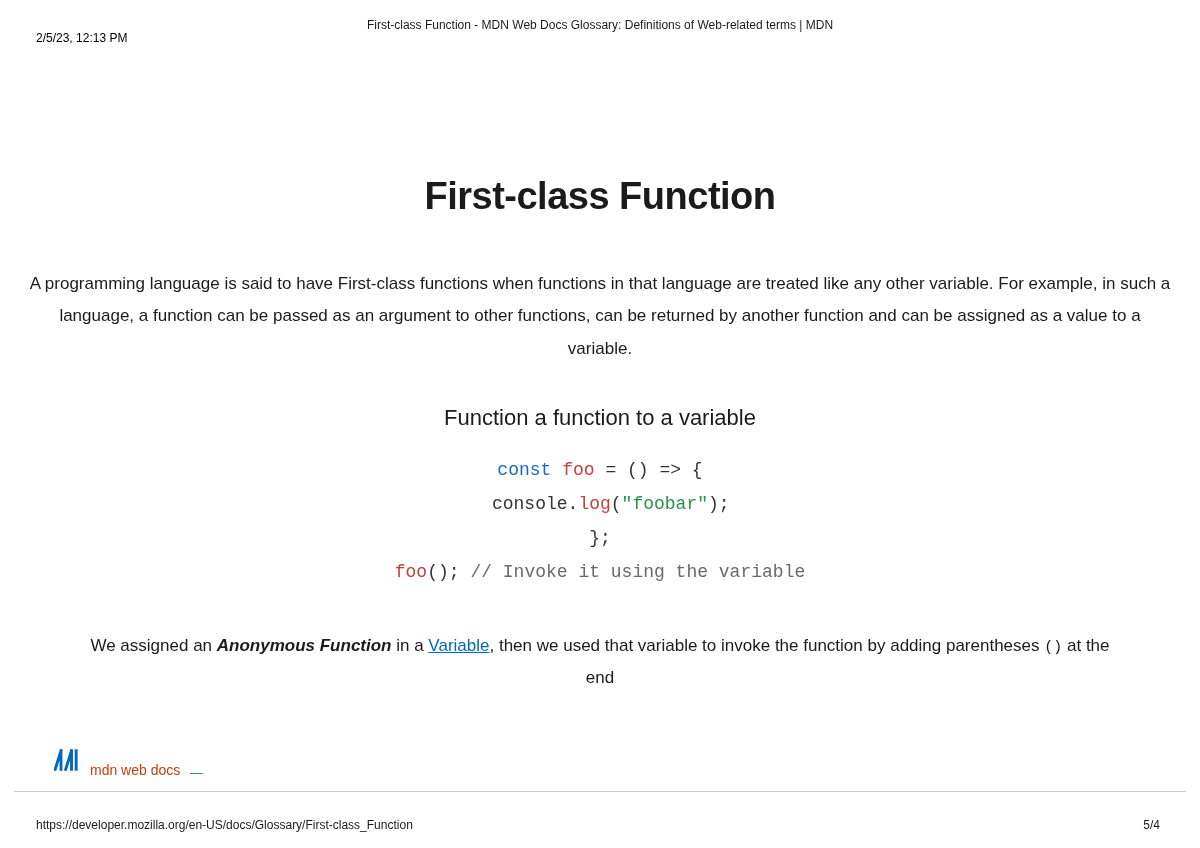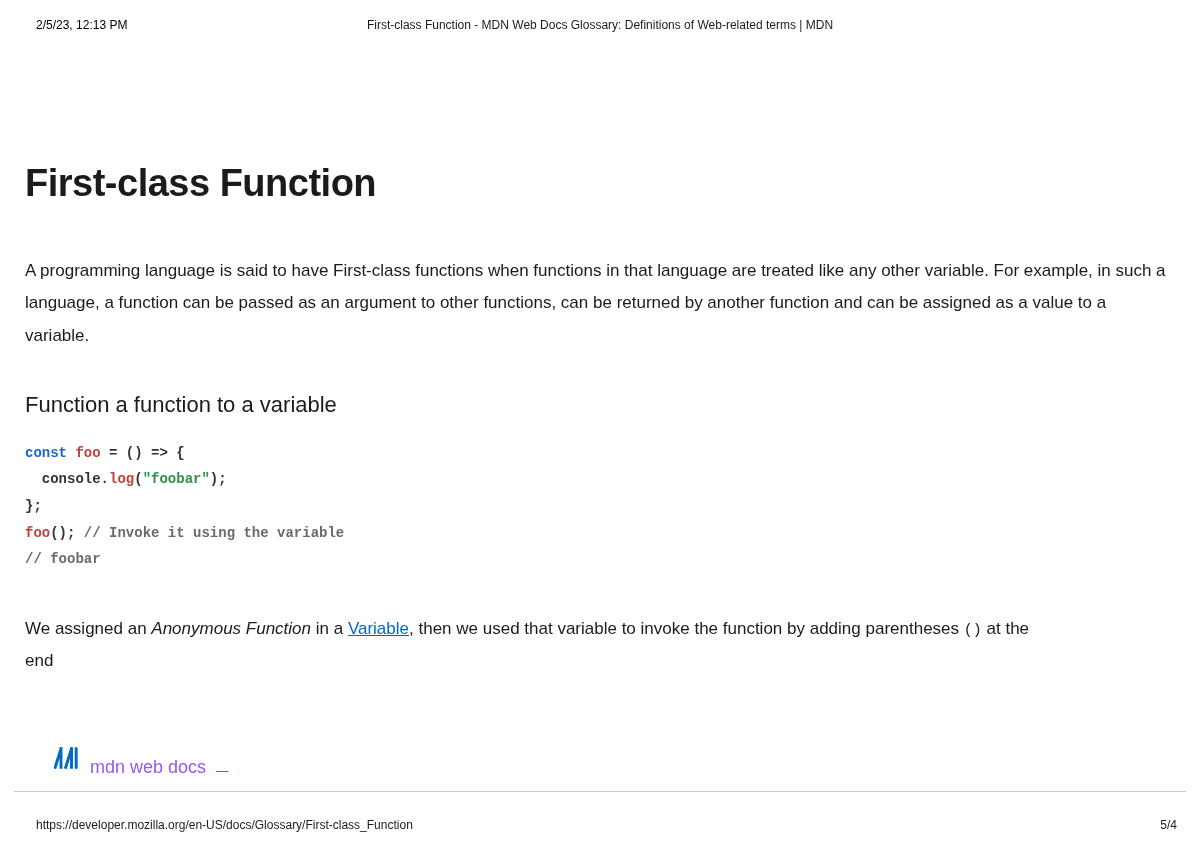--- a/index.html
+++ b/index.html
@@ -14,31 +14,33 @@
       width: 1200px;
       height: 848px;
       position: relative;
     }
     .print-header {
       display: flex;
       justify-content: space-between;
       padding: 18px 32px 0 36px;
       font-size: 12px;
       color: #000;
+      margin-top: 13px;
     }
     .print-header-center {
       position: absolute;
       left: 50%;
       transform: translateX(-50%);
       top: 18px;
       font-size: 12px;
     }
     .content {
       padding: 0 25px;
       margin-top: 130px;
+      text-align: center;
     }
     h1 {
       font-size: 38px;
       font-weight: 700;
       letter-spacing: -0.5px;
       margin-bottom: 50px;
     }
     .intro {
       font-size: 17px;
       line-height: 1.9;
@@ -53,40 +55,40 @@
       margin-bottom: 30px;
     }
     h3 {
       font-size: 22px;
       font-weight: 400;
       margin-bottom: 22px;
       color: #1b1b1b;
     }
     .code-block {
       font-family: "Menlo", "Consolas", "Courier New", monospace;
-      font-size: 14px;
+      font-size: 18px;
       line-height: 1.9;
       margin-bottom: 40px;
-      font-weight: bold;
     }
     .code-line {
       white-space: pre;
     }
     .tok-keyword { color: #1a66cc; }
     .tok-ident { color: #c2403d; }
     .tok-punct { color: #333; }
     .tok-method { color: #c2403d; }
     .tok-string { color: #2a9148; }
     .tok-comment { color: #6a6a6a; }
     .body-text {
       font-size: 17px;
       line-height: 1.9;
     }
     .body-text em {
       font-style: italic;
+      font-weight: bold;
     }
     .body-text a {
       color: #0069c2;
       text-decoration: underline;
     }
     .inline-code {
       font-family: "Menlo", "Consolas", "Courier New", monospace;
       font-size: 15px;
     }
     .footer-brand {
@@ -104,38 +106,38 @@
       left: 14px;
       right: 14px;
       bottom: 56px;
       border-top: 1px solid #ccc;
     }
     .brand-logo {
       width: 28px;
       height: 22px;
     }
     .brand-text {
-      font-size: 18px;
+      font-size: 14px;
       font-weight: 400;
-      color: #8b5cf6;
+      color: #c2410c;
       margin-top: 20px;
     }
     .brand-cursor {
       color: #0069c2;
       font-weight: 700;
       font-size: 22px;
       margin-left: 2px;
       position: relative;
       top: 4px;
     }
     .print-footer {
       position: absolute;
       bottom: 16px;
       left: 36px;
-      right: 23px;
+      right: 40px;
       display: flex;
       justify-content: space-between;
       font-size: 12px;
       text-align: right;
     }
     .cutoff {
       overflow: hidden;
       height: 26px;
     }
   </style>
@@ -155,21 +157,20 @@
   </p>
 
 
   <h3>Function a function to a variable</h3>
 
   <div class="code-block">
     <div class="code-line"><span class="tok-keyword">const</span><span class="tok-ident"> foo</span><span class="tok-punct"> = () =&gt; {</span></div>
     <div class="code-line"><span class="tok-punct">  console.</span><span class="tok-method">log</span><span class="tok-punct">(</span><span class="tok-string">"foobar"</span><span class="tok-punct">);</span></div>
     <div class="code-line"><span class="tok-punct">};</span></div>
     <div class="code-line"><span class="tok-ident">foo</span><span class="tok-punct">(); </span><span class="tok-comment">// Invoke it using the variable</span></div>
-    <div class="code-line"><span class="tok-comment">// foobar</span></div>
   </div>
 
   <p class="body-text">
     <span>We assigned an </span><em>Anonymous Function</em><span> in a </span><a href="#">Variable</a><span>, then we used that variable to invoke the function by adding parentheses </span><span class="inline-code">()</span><span> at the</span>
   </p>
   <div class="body-text cutoff">
     <span>end</span>
   </div>
 </div>
 

